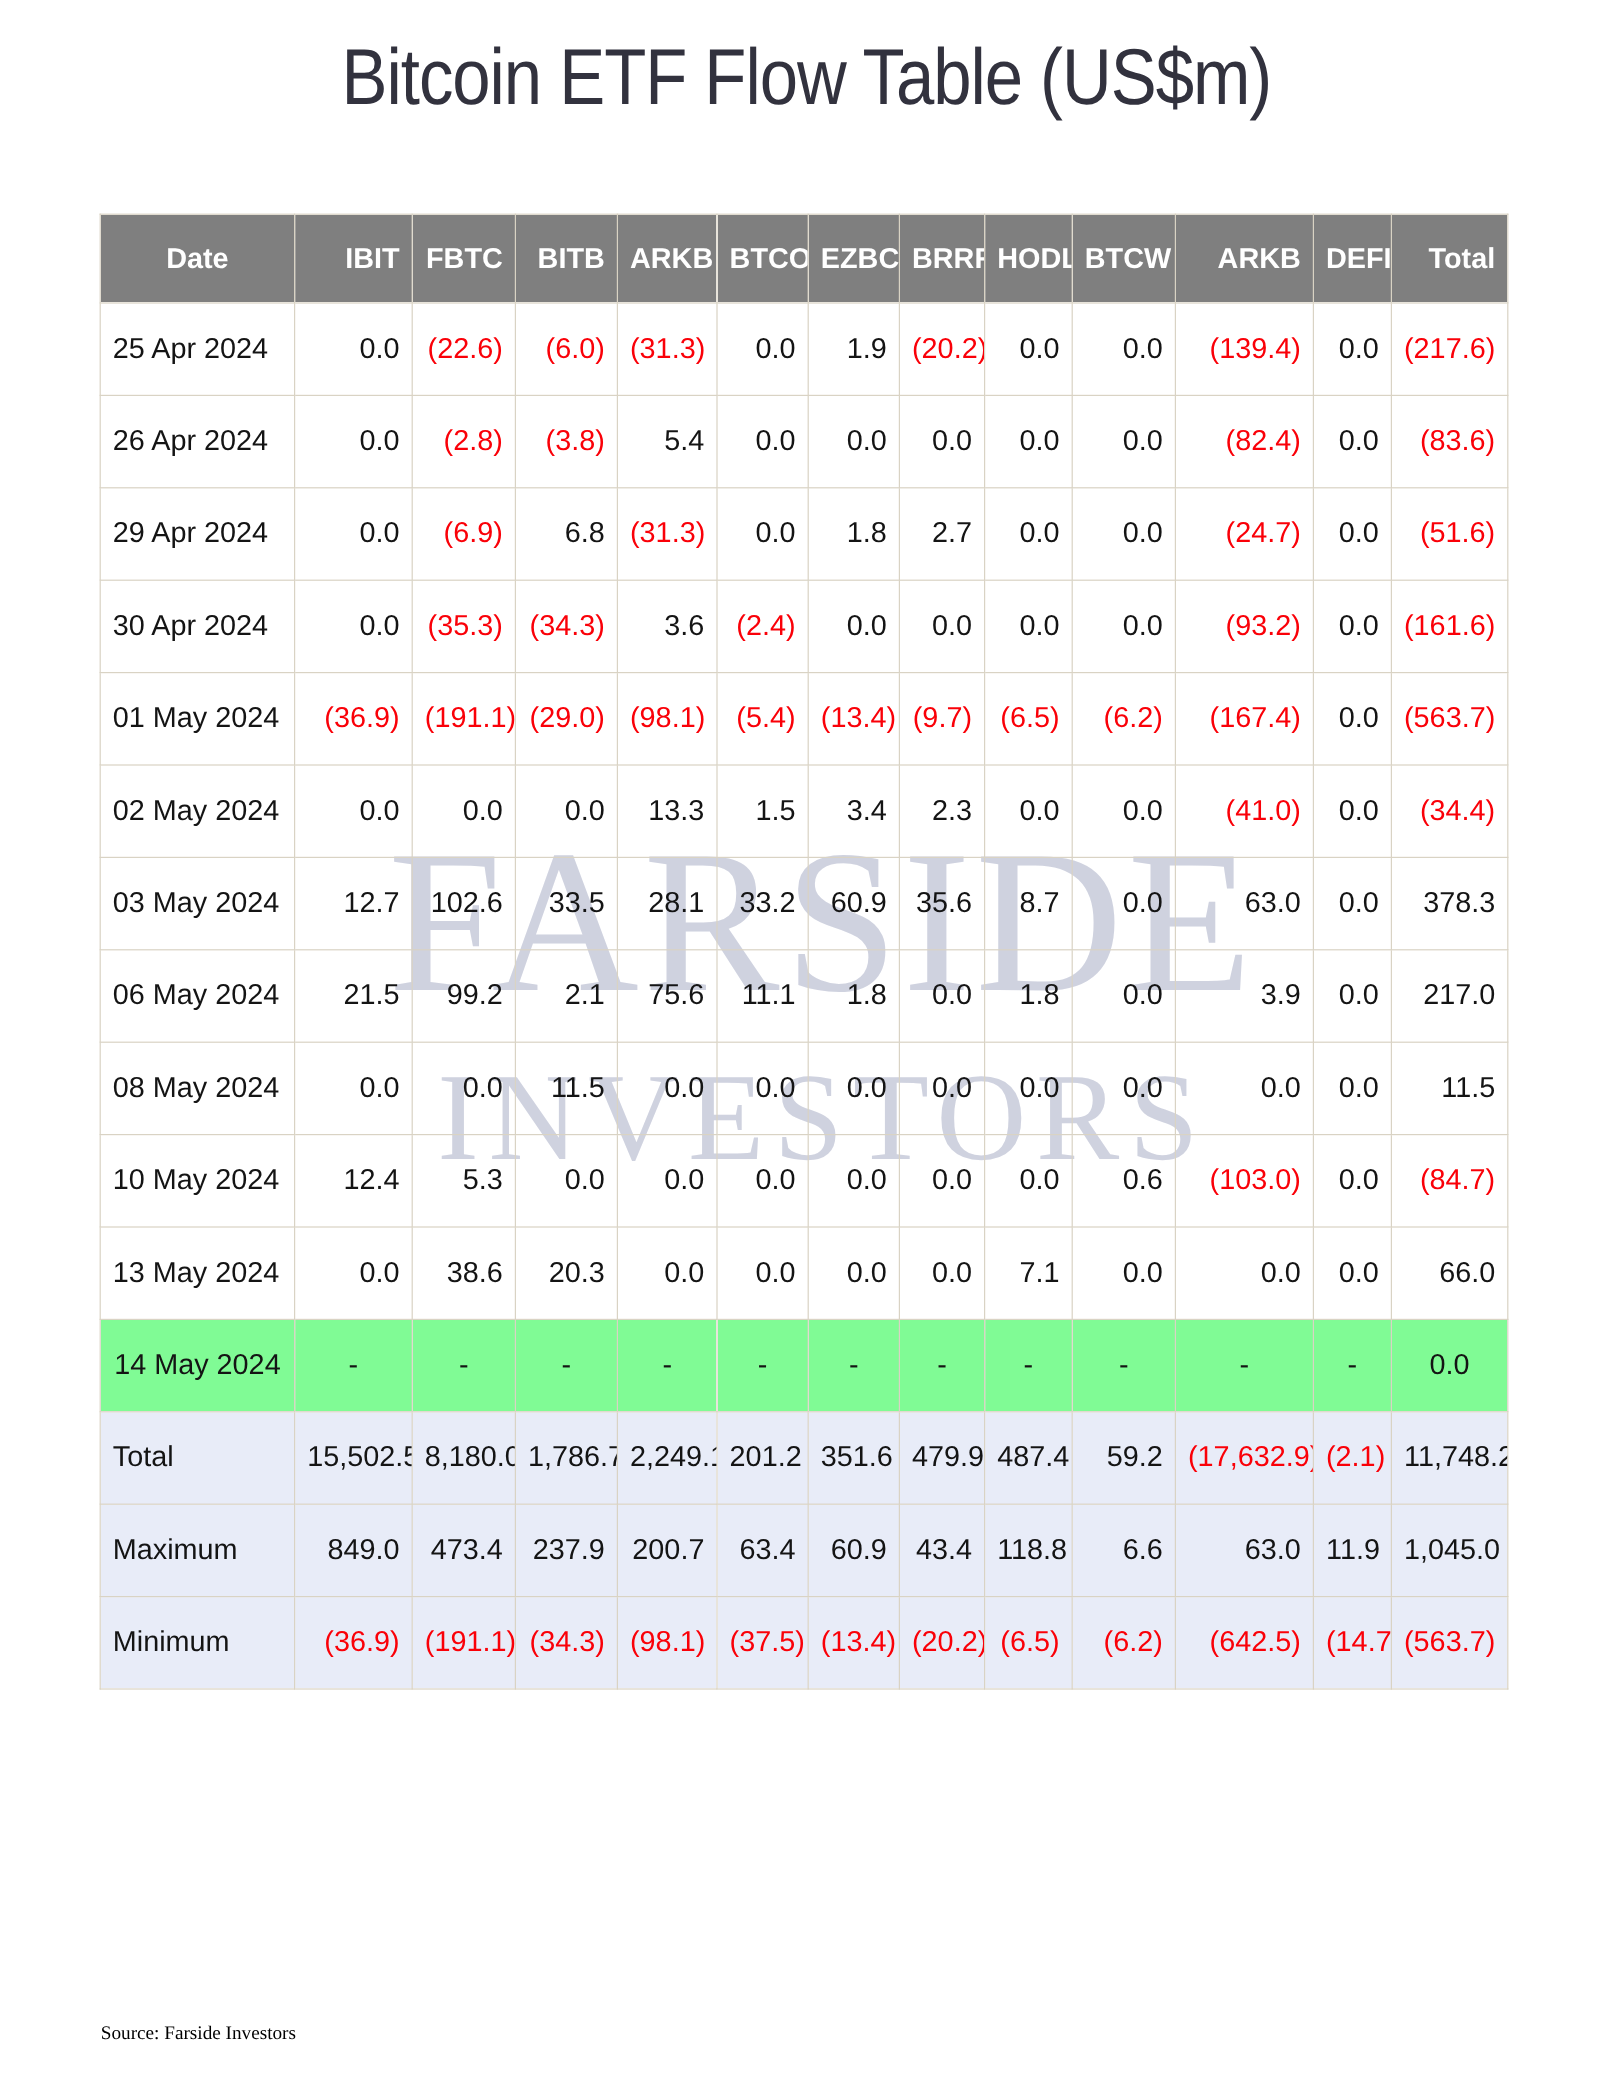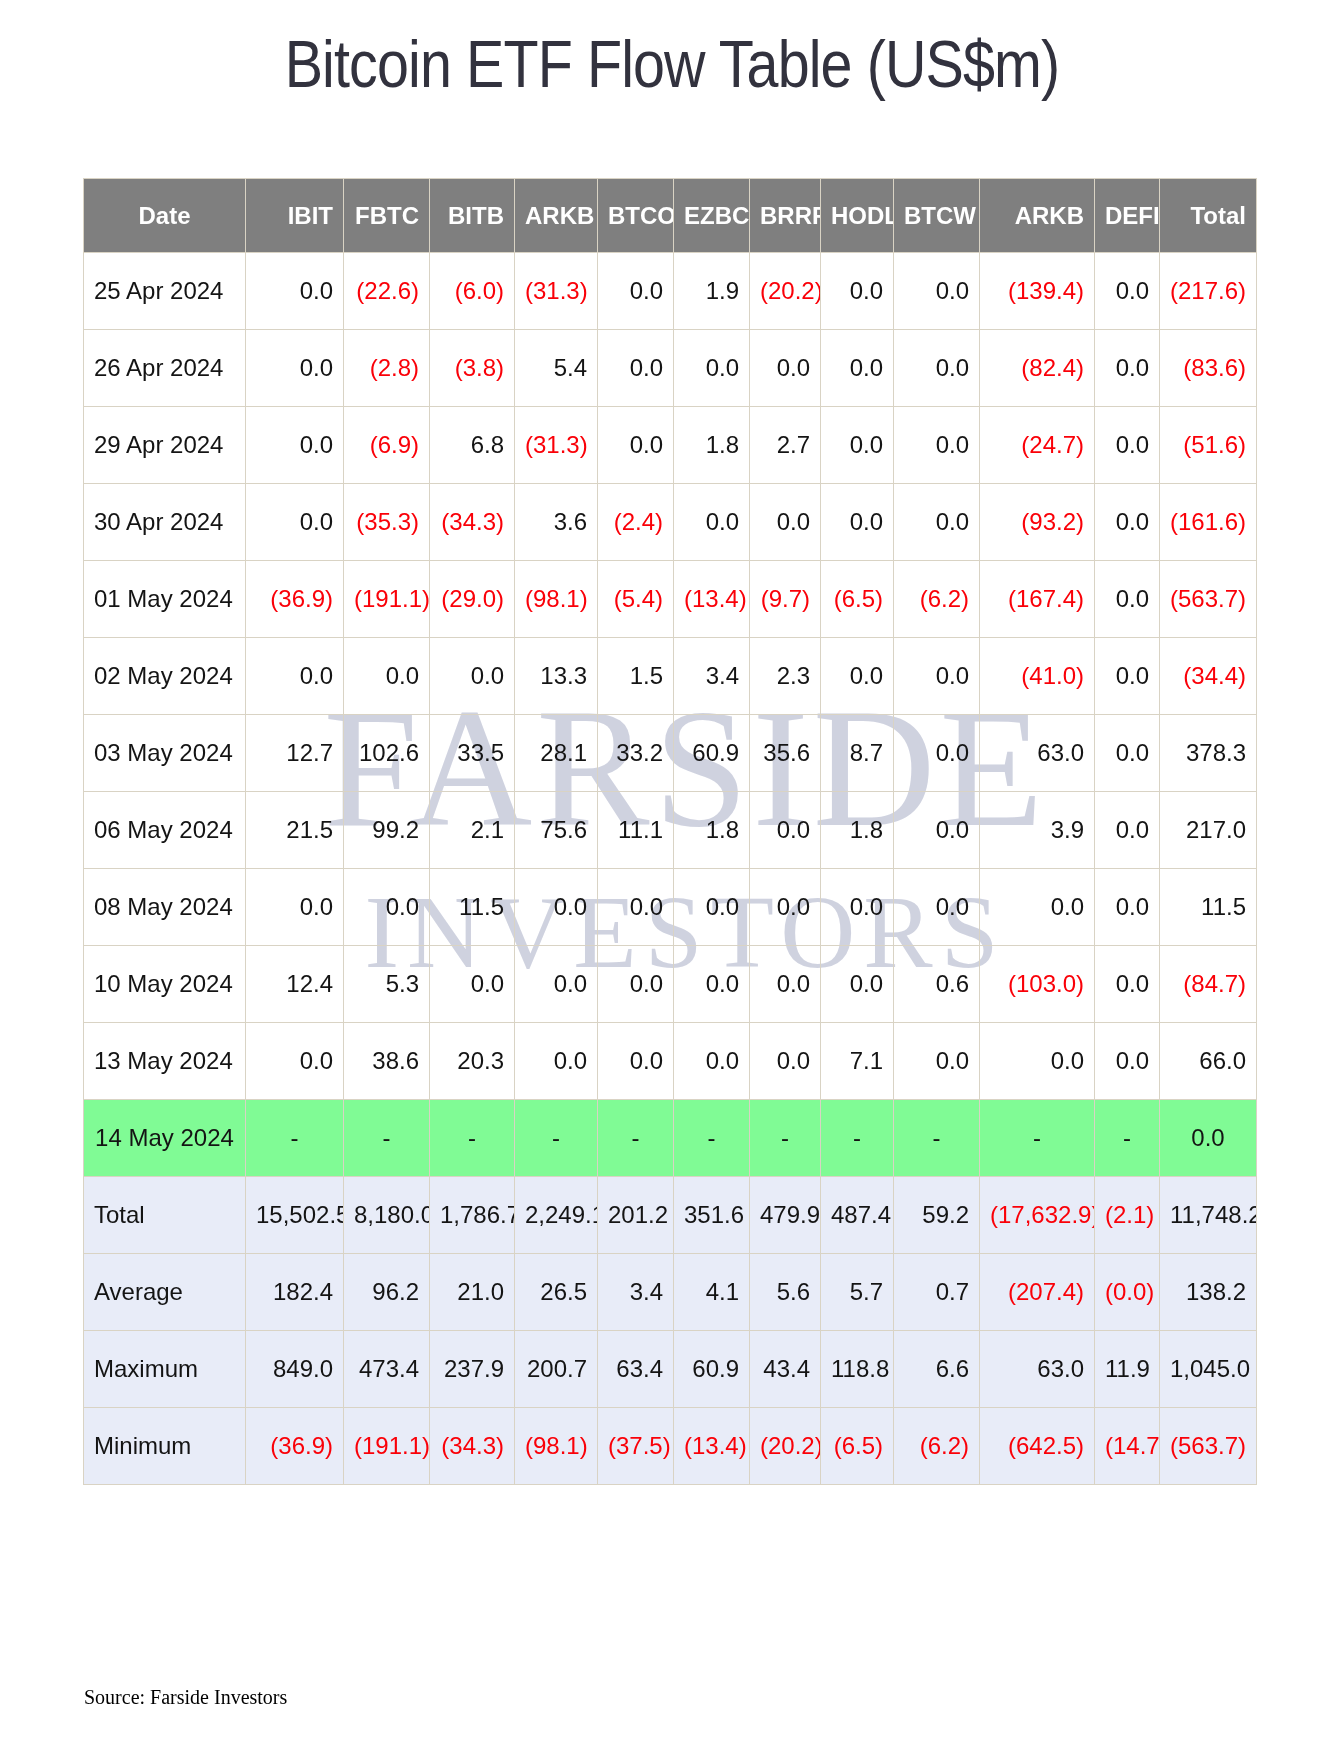--- a/index.html
+++ b/index.html
@@ -33,21 +33,21 @@
   th.first{text-align:center;}
   td{
     text-align:right;padding:0 10px;height:76px;color:#141414;background:transparent;
   }
   td.label{text-align:left;}
   tr.highlight td{background:var(--hl,#80fb95);text-align:center;}
   tr.summary td{background:var(--summary,#e8ecf8);}
   td.neg{color:var(--neg,#fa0008);}
   .source{
     position:absolute;left:84px;top:1686px;
-    font-family:"Liberation Serif",serif;font-size:20px;color:#000;
+    font-family:"Liberation Serif",serif;font-size:16px;color:#000;
   }
 </style>
 </head>
 <body>
 
 <h1 class="title">Bitcoin ETF Flow Table (US$m)</h1>
 
 <div class="table-wrap">
   <div class="watermark">
     <div class="wm1">FARSIDE</div>
@@ -276,35 +276,20 @@
           <td>201.2</td>
           <td>351.6</td>
           <td>479.9</td>
           <td>487.4</td>
           <td>59.2</td>
           <td class="neg">(17,632.9)</td>
           <td class="neg">(2.1)</td>
           <td>11,748.2</td>
         </tr>
         <tr class="summary">
-          <td class="label">Average</td>
-          <td>182.4</td>
-          <td>96.2</td>
-          <td>21.0</td>
-          <td>26.5</td>
-          <td>3.4</td>
-          <td>4.1</td>
-          <td>5.6</td>
-          <td>5.7</td>
-          <td>0.7</td>
-          <td class="neg">(207.4)</td>
-          <td class="neg">(0.0)</td>
-          <td>138.2</td>
-        </tr>
-        <tr class="summary">
           <td class="label">Maximum</td>
           <td>849.0</td>
           <td>473.4</td>
           <td>237.9</td>
           <td>200.7</td>
           <td>63.4</td>
           <td>60.9</td>
           <td>43.4</td>
           <td>118.8</td>
           <td>6.6</td>

